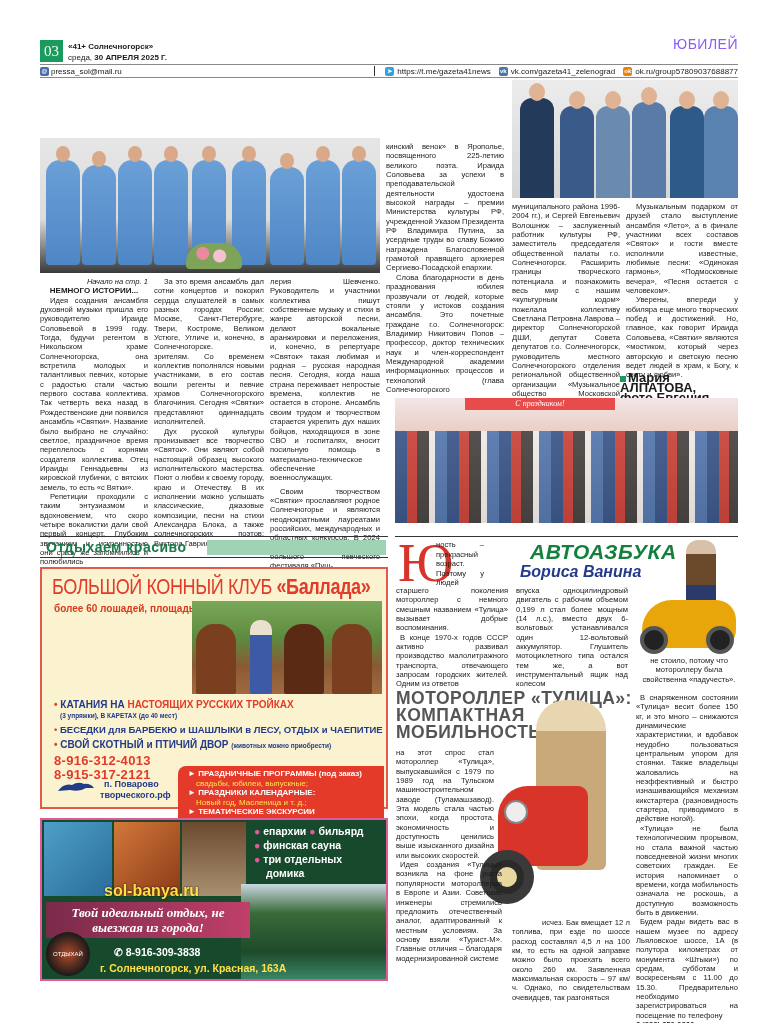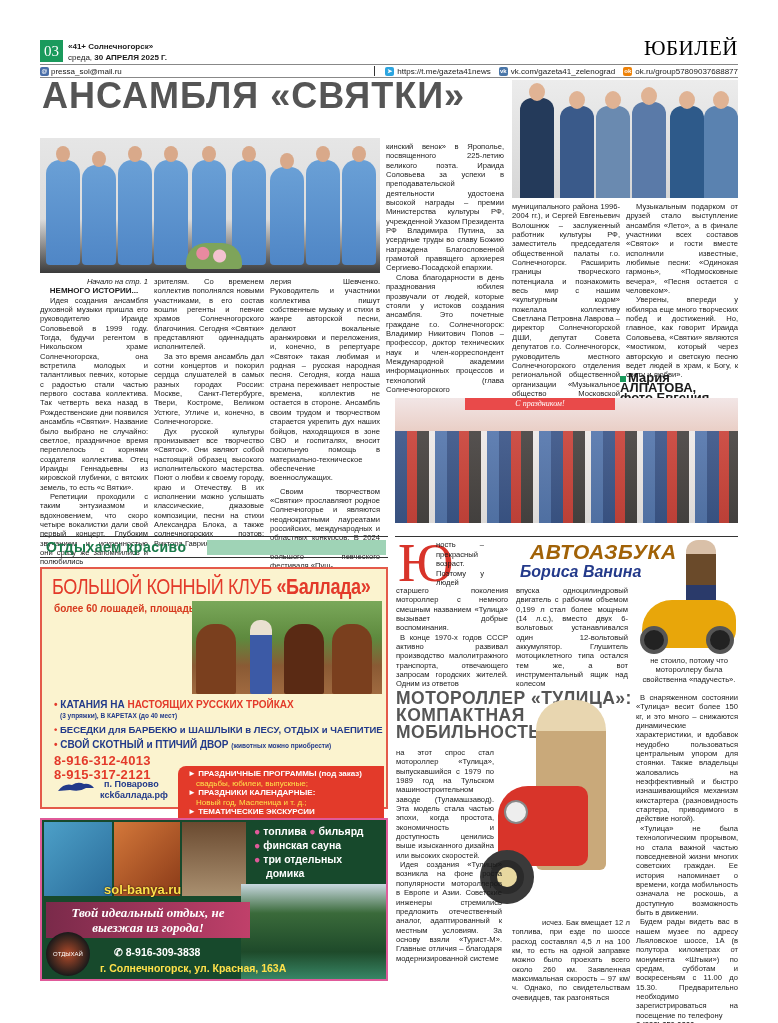--- a/index.html
+++ b/index.html
@@ -2,21 +2,21 @@
 <html><head>
 <meta charset="utf-8">
 <style>
   * { box-sizing: border-box; margin: 0; padding: 0; }
   body { width: 778px; height: 1023px; background: #fff; font-family: "Liberation Sans", sans-serif; color: #1a1a1a; position: relative; overflow: hidden; }
   .abs { position: absolute; }
   .pagenum { left: 40px; top: 40px; width: 23px; height: 22px; background: #1a9a5c; color: #fff; font-family: "Liberation Serif", serif; font-size: 15px; display: flex; align-items: center; justify-content: center; }
   .paper-name { left: 68px; top: 42px; font-size: 8px; font-weight: bold; }
   .paper-date { left: 68px; top: 53px; font-size: 8px; }
   .paper-date b { font-weight: bold; }
-  .rubric { right: 40px; top: 36px; font-size: 21px; color: #000000; letter-spacing: 0.5px; font-family: Liberation Serif, serif; }
+  .rubric { right: 40px; top: 36px; font-size: 14px; color: #8b5cf6; letter-spacing: 0.5px; }
   .contactbar { left: 40px; top: 64px; width: 698px; height: 14px; border-top: 1px solid #888; border-bottom: 1px solid #888; font-size: 8px; display: flex; align-items: center; }
   .contactbar .email { flex: 1; display: flex; align-items: center; gap: 2px; border-right: 1px solid #333; height: 10px; }
   .contactbar .socials { display: flex; align-items: center; gap: 8px; padding-left: 10px; }
   .soc { display: flex; align-items: center; gap: 3px; }
   .ico { display: inline-block; width: 9px; height: 9px; border-radius: 2px; color: #fff; font-size: 6px; line-height: 9px; text-align: center; font-weight: bold; }
   .headline { left: 42px; top: 80px; font-size: 36px; font-weight: bold; color: #555; line-height: 32px; letter-spacing: 1px; font-family: "Liberation Sans", sans-serif; }
   .photo { background: #999; overflow: hidden; }
   .photo-choir { left: 40px; top: 138px; width: 340px; height: 135px; background: linear-gradient(180deg,#e6e6e6 0%,#dcdcdc 60%,#3a3a3a 100%); }
   .robe { position: absolute; bottom: 8px; width: 34px; height: 105px; background: linear-gradient(180deg,#6aa0d6,#4f86c6); border-radius: 14px 14px 4px 4px; }
   .robe::before { content:""; position:absolute; top:-14px; left:10px; width:14px; height:16px; border-radius:50%; background:#d9a98a; }
@@ -50,31 +50,31 @@
   .ad1 .phone { position:absolute; left: 12px; font-size: 13px; font-weight: bold; color: #e33a2a; letter-spacing: 0.3px; }
   .ad1 .loc { position:absolute; left: 62px; font-size: 9px; font-weight: bold; color: #223a8a; }
   .ad1 .redbox { position:absolute; left: 136px; top: 199px; width: 206px; height: 54px; background: #e33a2a; color: #fff; font-size: 8px; font-weight: bold; padding: 3px 6px 0 10px; line-height: 9.5px; border-radius: 8px 0 0 0; top: 197px; height: 57px; }
   .ad1 .redbox .y { color:#ffe14a; font-weight: normal; padding-left: 8px; }
   .ad1 .foot { position:absolute; left: 12px; top: 224px; font-size: 11.5px; font-weight: bold; color: #e33a2a; white-space: nowrap; }
   .horse-logo { position:absolute; left: 14px; top: 212px; width: 40px; height: 12px; }
   .ad2 { left: 40px; top: 818px; width: 348px; height: 163px; background: #17492c; border: 2px solid #e05a9a; overflow:hidden; }
   .ad2 .img1 { position:absolute; left:2px; top:2px; width:68px; height:74px; background: linear-gradient(135deg,#4da0c8,#2a6c9a); }
   .ad2 .img2 { position:absolute; left:72px; top:2px; width:66px; height:74px; background: linear-gradient(135deg,#d4783a,#8a3a18); }
   .ad2 .img3 { position:absolute; left:140px; top:2px; width:64px; height:74px; background: linear-gradient(180deg,#6a4a30,#aa9070); }
-  .ad2 .url { position:absolute; left:62px; top:62px; font-size: 13px; font-weight: bold; color: #ffe14a; text-shadow: 0 0 2px #000; }
+  .ad2 .url { position:absolute; left:62px; top:62px; font-size: 16px; font-weight: bold; color: #ffe14a; text-shadow: 0 0 2px #000; }
   .ad2 .list { position:absolute; left: 212px; top: 4px; color: #fff; font-size: 10.5px; line-height: 14px; font-weight: bold; font-family: "Liberation Sans", sans-serif; }
   .ad2 .list .b { color: #e05a9a; }
   .ad2 .slogan { position:absolute; left:4px; top:82px; width:204px; height:36px; background: linear-gradient(90deg,#7a2a4a,#c0406a); color:#fff; font-family:"Liberation Serif",serif; font-style: italic; font-weight: bold; font-size: 13px; line-height: 15px; text-align:center; padding-top: 3px; }
   .ad2 .forest { position:absolute; right:0; top:64px; width:145px; height:97px; background: linear-gradient(180deg,#c8d8e0 0%,#3a6a3a 30%,#1e4a2a 70%,#3a8a6a 100%); }
   .ad2 .logo { position:absolute; left:4px; top:112px; width:44px; height:44px; border-radius:50%; background: radial-gradient(circle,#b04a2a,#1a1a1a 70%); color:#fff; font-size:6px; text-align:center; line-height:44px; }
   .ad2 .tel { position:absolute; left: 72px; top: 126px; color:#fff; font-size: 10.5px; font-weight: bold; }
   .ad2 .addr { position:absolute; left: 58px; top: 142px; color:#ffe14a; font-size: 10.5px; font-weight: bold; white-space: nowrap; }
   .rule-right { left: 395px; top: 536px; width: 343px; height: 1px; background: #333; }
   .dropcap { left: 398px; top: 536px; font-family: "Liberation Serif", serif; font-size: 54px; color: #d8342a; line-height: 54px; }
-  .auto-title { left: 530px; top: 540px; font-size: 21px; font-weight: bold; font-style: italic; color: #a16207; letter-spacing: 0.5px; }
+  .auto-title { left: 530px; top: 540px; font-size: 21px; font-weight: bold; font-style: italic; color: #15803d; letter-spacing: 0.5px; }
   .auto-sub { left: 520px; top: 563px; font-size: 16px; font-weight: bold; font-style: italic; color: #243a8a; }
   .moto-img { left: 640px; top: 536px; width: 98px; height: 118px; }
   .moto-body { position:absolute; left:2px; bottom:6px; width:94px; height:48px; background:#e8a60a; border-radius: 30px 20px 18px 18px; }
   .wheel { position:absolute; bottom:0; width:28px; height:28px; border-radius:50%; background:#222; border:4px solid #555; }
   .rider { position:absolute; left:46px; top:4px; width:30px; height:64px; background: linear-gradient(180deg,#d9c0a8 0 22%,#6a4a2a 22% 70%,#2a3a6a 70%); border-radius: 12px 12px 4px 4px; }
   .moto-headline { left: 396px; top: 690px; font-size: 17.5px; font-weight: bold; color: #555; line-height: 17px; letter-spacing: 0.5px; }
   .scooter-img { left: 480px; top: 700px; width: 140px; height: 215px; }
   .woman { position:absolute; left:56px; top:0; width:70px; height:170px; background: linear-gradient(180deg,#e8d6b0 0 18%,#c9a97a 18% 100%); border-radius: 30px 30px 6px 6px; }
   .scooter { position:absolute; left:18px; top:86px; width:90px; height:80px; background:#d8342a; border-radius: 30px 10px 10px 10px; }
   .lamp { position:absolute; left:24px; top:100px; width:24px; height:24px; border-radius:50%; background:#eee; border:2px solid #888; }
@@ -104,21 +104,20 @@
       <span>vk.com/gazeta41_zelenograd</span>
     </div>
     <div class="soc">
       <span class="ico" style="background:#ee8208">ok</span>
       <span>ok.ru/group57809037688877</span>
     </div>
   </div>
 </div>
 
 <div class="abs headline">
-  <div>АНСАМБЛЯ «СВЯТКИ»</div>
 </div>
 
 <div class="abs photo photo-choir">
   <div class="robe" style="left:6px"></div>
     <div class="robe" style="left:42px;height:100px"></div>
     <div class="robe" style="left:78px"></div>
     <div class="robe" style="left:114px"></div>
     <div class="robe" style="left:152px"></div>
     <div class="robe" style="left:192px"></div>
     <div class="robe" style="left:230px;height:98px"></div>
@@ -136,22 +135,22 @@
   <div class="person" style="left:192px;background:#5a82b0"></div>
 </div>
 
 <div class="col" style="left:40px;top:277px;width:108px;">
   <span class="it">Начало на стр. 1</span>
   <span class="sub">НЕМНОГО ИСТОРИИ...</span>
   <p>Идея создания ансамбля духовной музыки пришла его руководителю Ираиде Соловьевой в 1999 году. Тогда, будучи регентом в Никольском храме Солнечногорска, она встретила молодых и талантливых певчих, которые с радостью стали частью первого состава коллектива. Так четверть века назад в Рождественские дни появился ансамбль «Святки». Название было выбрано не случайно: светлое, праздничное время переплелось с корнями создателя коллектива. Отец Ираиды Геннадьевны из кировской глубинки, с вятских земель, то есть «с Вятки».</p>
   <p>Репетиции проходили с таким энтузиазмом и вдохновением, что скоро четыре вокалистки дали свой первый концерт. Глубоким звучанием и искренностью они сразу же запомнились и полюбились</p>
 </div>
 <div class="col" style="left:154px;top:277px;width:110px;">
+  <p>За это время ансамбль дал сотни концертов и покорил сердца слушателей в самых разных городах России: Москве, Санкт-Петербурге, Твери, Костроме, Великом Устюге, Угличе и, конечно, в Солнечногорске.</p>
   <p style="text-indent:0">зрителям. Со временем коллектив пополнялся новыми участниками, в его состав вошли регенты и певчие храмов Солнечногорского благочиния. Сегодня «Святки» представляют одиннадцать исполнителей.</p>
-  <p>За это время ансамбль дал сотни концертов и покорил сердца слушателей в самых разных городах России: Москве, Санкт-Петербурге, Твери, Костроме, Великом Устюге, Угличе и, конечно, в Солнечногорске.</p>
   <p>Дух русской культуры пронизывает все творчество «Святок». Они являют собой настоящий образец высокого исполнительского мастерства. Поют о любви к своему городу, краю и Отечеству. В их исполнении можно услышать классические, джазовые композиции, песни на стихи Александра Блока, а также солнечногорских поэтов: Виктора Гаврилина и Ва-</p>
 </div>
 <div class="col" style="left:270px;top:277px;width:110px;">
   <p style="text-indent:0">лерия Шевченко. Руководитель и участники коллектива пишут собственные музыку и стихи в жанре авторской песни, делают вокальные аранжировки и переложения, и, конечно, в репертуаре «Святок» такая любимая и родная – русская народная песня. Сегодня, когда наша страна переживает непростые времена, коллектив не остается в стороне. Ансамбль своим трудом и творчеством старается укрепить дух наших бойцов, находящихся в зоне СВО и госпиталях, вносит посильную помощь в материально-техническое обеспечение военнослужащих.</p>
   <p style="margin-top:4px">Своим творчеством «Святки» прославляют родное Солнечногорье и являются неоднократными лауреатами российских, международных и областных конкурсов. В 2024 году они стали участниками большого певческого фестиваля «Пуш-</p>
 </div>
 <div class="col" style="left:386px;top:142px;width:118px;">
   <p style="text-indent:0">кинский венок» в Ярополье, посвященного 225-летию великого поэта. Ираида Соловьева за успехи в преподавательской деятельности удостоена высокой награды – премии Министерства культуры РФ, учрежденной Указом Президента РФ Владимира Путина, за усердные труды во славу Божию награждена Благословенной грамотой правящего архиерея Сергиево-Посадской епархии.</p>
   <p>Слова благодарности в день празднования юбилея прозвучали от людей, которые стояли у истоков создания ансамбля. Это почетные граждане г.о. Солнечногорск: Владимир Никитович Попов – профессор, доктор технических наук и член-корреспондент Международной академии информационных процессов и технологий (глава Солнечногорского</p>
 </div>
@@ -191,37 +190,37 @@
     <small style="padding-left:6px">(3 упряжки), В КАРЕТАХ (до 40 мест)</small>
   </div>
   <div class="feat" style="top:155px;font-size:9.5px"><span class="dot">• </span><span>БЕСЕДКИ для БАРБЕКЮ и ШАШЛЫКИ в ЛЕСУ, ОТДЫХ и ЧАЕПИТИЕ</span></div>
   <div class="feat" style="top:170px"><span class="dot">• </span><span>СВОЙ СКОТНЫЙ и ПТИЧИЙ ДВОР</span> <span style="font-size:6.5px">(животных можно приобрести)</span></div>
   <div class="phone" style="top:184px">8-916-312-4013</div>
   <div class="phone" style="top:198px">8-915-317-2121</div>
   <svg class="horse-logo" viewBox="0 0 40 12">
       <path d="M2 10 Q8 2 16 4 Q22 0 28 3 Q34 2 38 7 L30 7 Q24 11 14 9 Z" fill="#223a8a"></path>
     </svg>
   <div class="loc" style="top:210px">п. Поварово</div>
-  <div class="loc" style="top:221px;left:58px">ксkбаллада.рф</div>
+  <div class="loc" style="top:221px;left:58px">творческого.рф</div>
   <div class="redbox">
     <div>► ПРАЗДНИЧНЫЕ ПРОГРАММЫ (под заказ)</div>
     <div class="y">свадьбы, юбилеи, выпускные;</div>
     <div>► ПРАЗДНИКИ КАЛЕНДАРНЫЕ:</div>
     <div class="y">Новый год, Масленица и т. д.;</div>
     <div>► ТЕМАТИЧЕСКИЕ ЭКСКУРСИИ</div>
   </div>
 </div>
 
 <div class="abs ad2">
   <div class="img1"></div>
   <div class="img2"></div>
   <div class="img3"></div>
   <div class="url">sol-banya.ru</div>
   <div class="list">
-    <div><span class="b">● </span><span>топлива</span> <span class="b">● </span><span>бильярд</span></div>
+    <div><span class="b">● </span><span>епархии</span> <span class="b">● </span><span>бильярд</span></div>
     <div><span class="b">● </span><span>финская сауна</span></div>
     <div><span class="b">● </span><span>три отдельных</span></div>
     <div style="padding-left:12px">домика</div>
   </div>
   <div class="forest"></div>
   <div class="slogan">
       <div>Твой идеальный отдых, не</div>
       <div>выезжая из города!</div>
     </div>
   <div class="logo">ОТДЫХАЙ</div>

